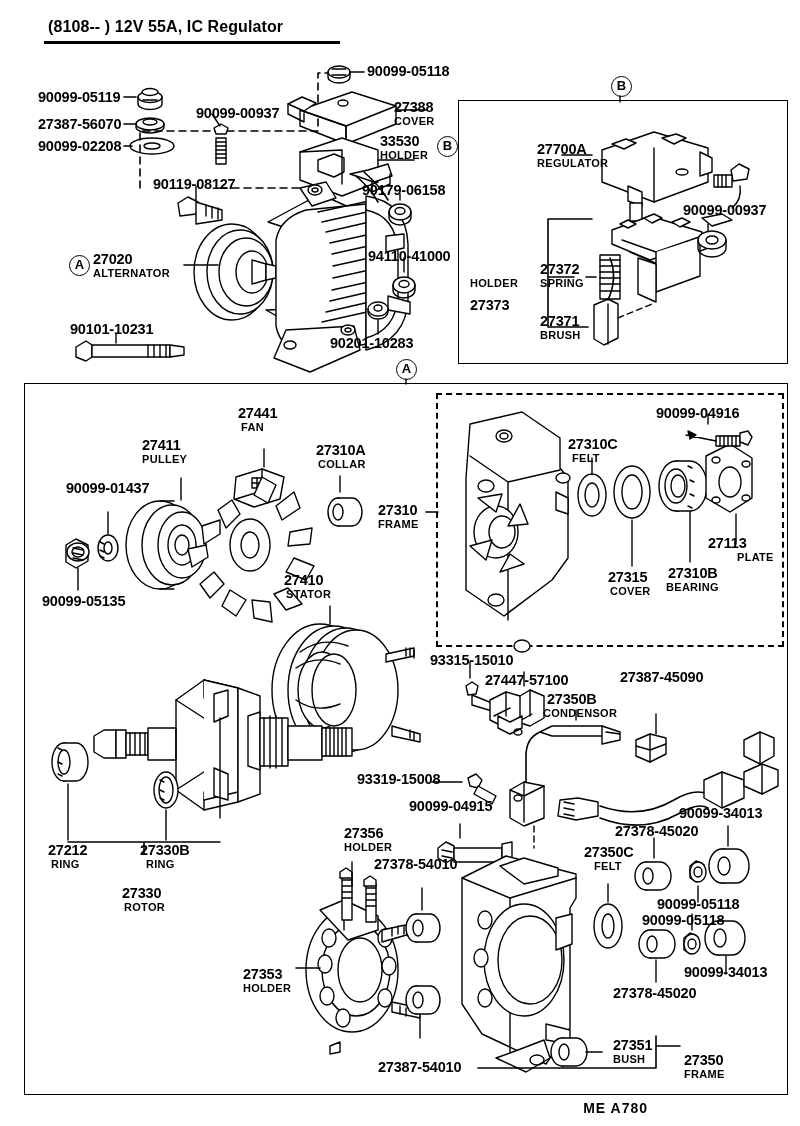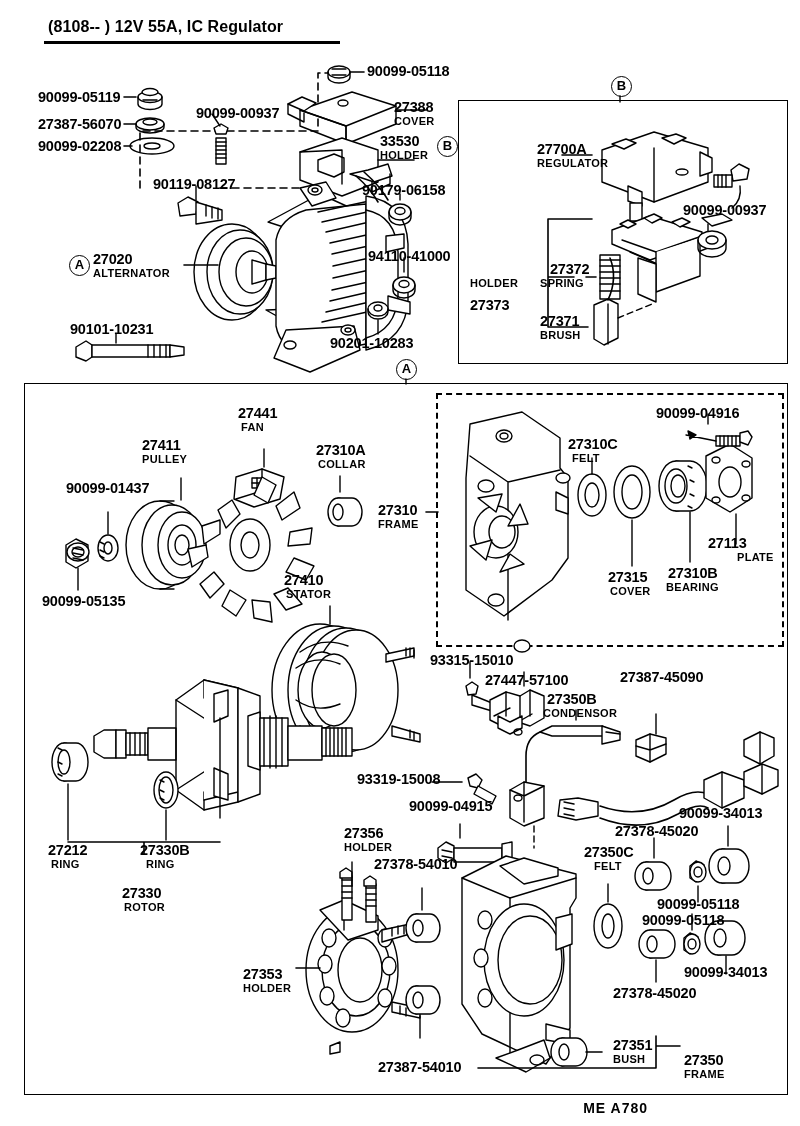--- a/index.html
+++ b/index.html
@@ -576,21 +576,21 @@
   <div class="lbl sub" style="left:93px;top:268px;">ALTERNATOR</div>
   <div class="lbl num" style="left:368px;top:249px;">94110-41000</div>
   <div class="lbl num" style="left:330px;top:336px;">90201-10283</div>
   <div class="lbl num" style="left:70px;top:322px;">90101-10231</div>
 
   <div class="lbl num" style="left:537px;top:142px;">27700A</div>
   <div class="lbl sub" style="left:537px;top:158px;">REGULATOR</div>
   <div class="lbl num" style="left:683px;top:203px;">90099-00937</div>
   <div class="lbl num" style="left:470px;top:262px;margin-top:36px;">27373</div>
   <div class="lbl sub" style="left:470px;top:278px;">HOLDER</div>
-  <div class="lbl num" style="left:540px;top:262px;margin-left:10px;">27372</div>
+  <div class="lbl num" style="left:540px;top:262px;">27372</div>
   <div class="lbl sub" style="left:540px;top:278px;text-align:center;">SPRING</div>
   <div class="lbl num" style="left:540px;top:314px;">27371</div>
   <div class="lbl sub" style="left:540px;top:330px;">BRUSH</div>
 
   <div class="lbl num" style="left:42px;top:594px;">90099-05135</div>
   <div class="lbl num" style="left:66px;top:481px;">90099-01437</div>
   <div class="lbl num" style="left:142px;top:438px;">27411</div>
   <div class="lbl sub" style="left:142px;top:454px;">PULLEY</div>
   <div class="lbl num" style="left:238px;top:406px;">27441</div>
   <div class="lbl sub" style="left:241px;top:422px;">FAN</div>

